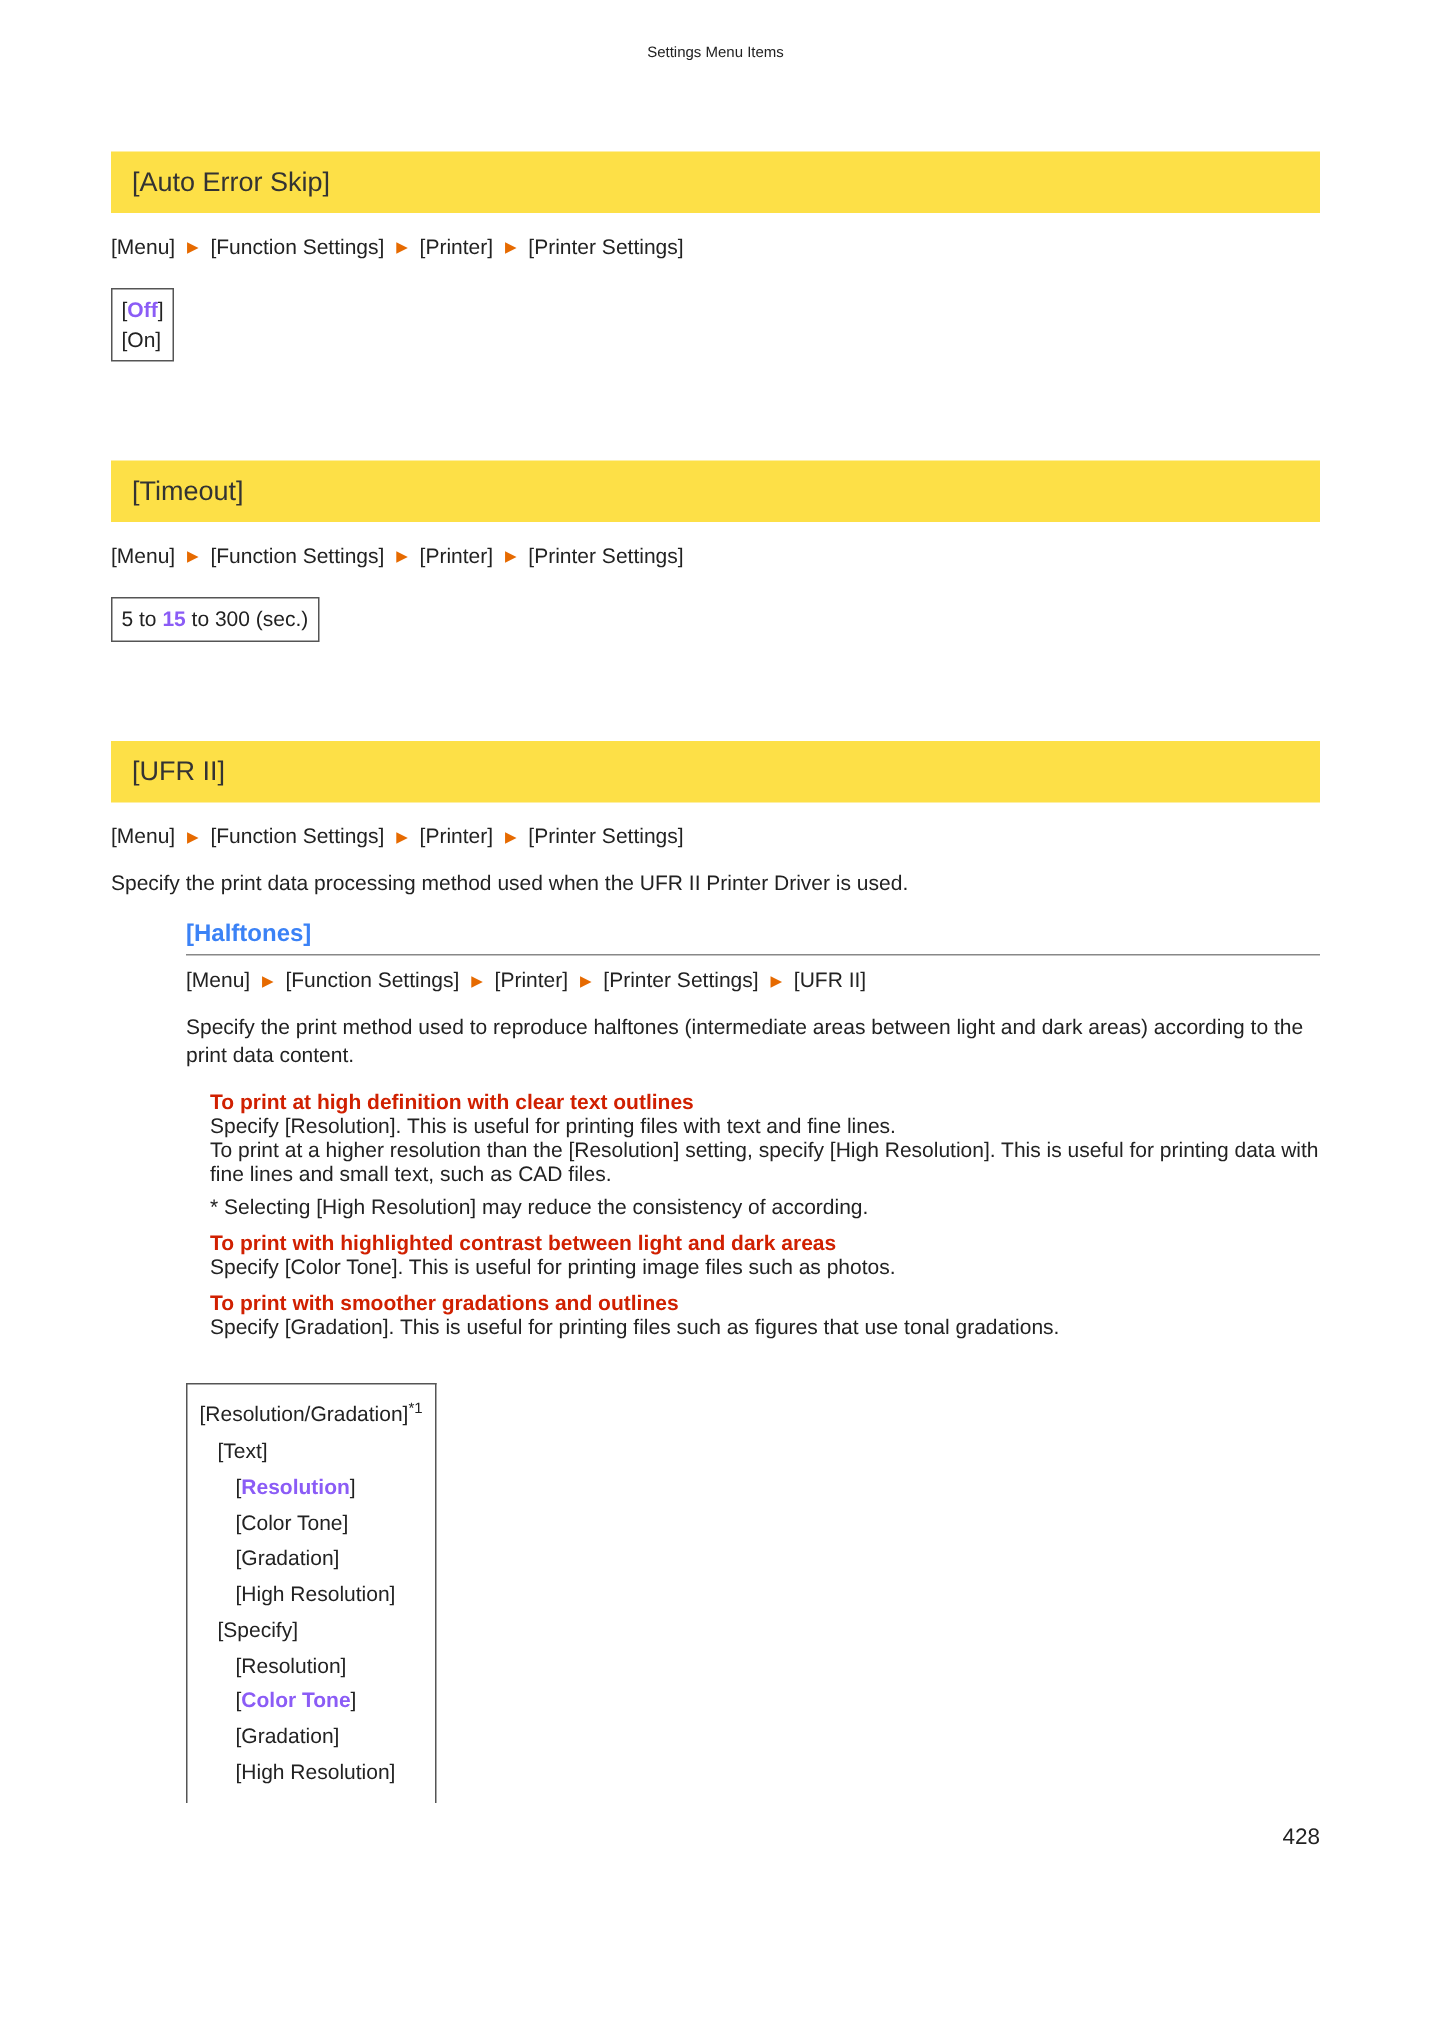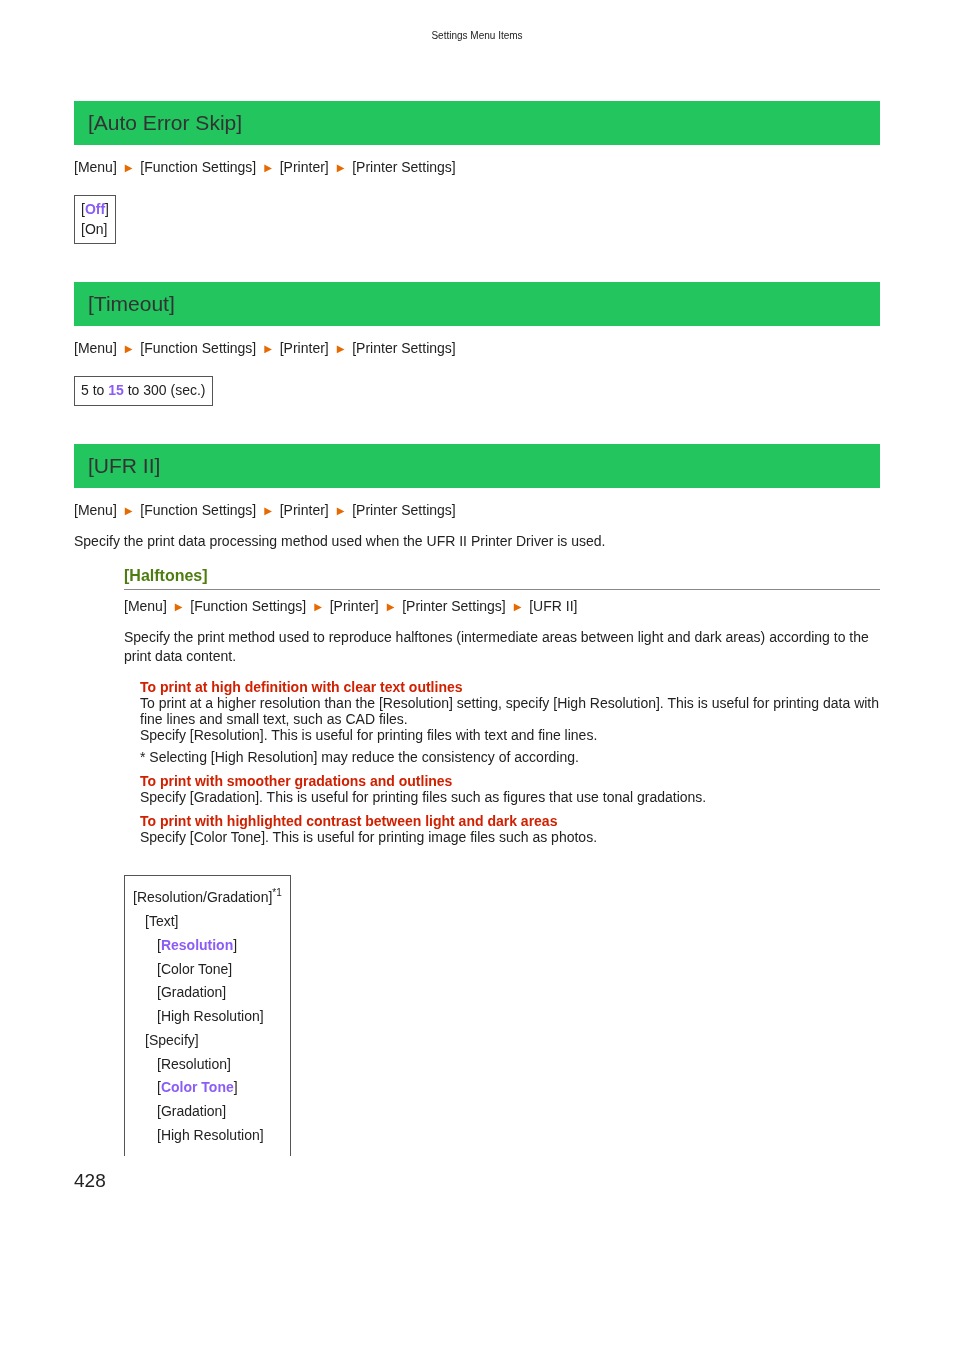--- a/index.html
+++ b/index.html
@@ -13,26 +13,26 @@
   }
   .page {
     padding: 30px 74px 40px 74px;
   }
   .page-header {
     text-align: center;
     font-size: 10px;
     margin-bottom: 60px;
   }
   .section-heading {
-    background: #22c55e;
+    background: #fde047;
     padding: 10px 14px;
-    font-size: 21px;
+    font-size: 18px;
     color: #333;
     font-weight: 400;
-    margin-top: 12px;
+    margin-top: 40px;
     margin-bottom: 14px;
   }
   .breadcrumb {
     margin: 14px 0 14px 0;
     font-size: 14px;
   }
   .bc-sep {
     color: #e66a00;
     font-size: 10px;
     display: inline-block;
@@ -54,21 +54,21 @@
   .default-strong {
     color: #8b5cf6;
     font-weight: bold;
   }
   .sub-section {
     margin-left: 50px;
     margin-top: 16px;
     margin-right: 0;
   }
   .sub-heading {
-    color: #4d7c0f;
+    color: #3b82f6;
     font-weight: bold;
     font-size: 16px;
     border-bottom: 1px solid #888;
     padding-bottom: 4px;
     margin-bottom: 8px;
   }
   .red-head {
     color: #d02000;
     font-weight: bold;
   }
@@ -79,23 +79,23 @@
     border-bottom: none;
     padding: 8px 8px 8px 8px;
     margin-top: 30px;
     line-height: 1.7;
   }
   .option-table .row { white-space: nowrap; }
   .sup { font-size: 10px; vertical-align: super; }
   .pad1 { padding-left: 12px; }
   .pad2 { padding-left: 24px; }
   .pageno {
-    text-align: left;
+    text-align: right;
     margin-top: 14px;
-    font-size: 19px;
+    font-size: 15px;
   }
 </style>
 </head>
 <body>
 
 <div class="page">
   <div class="page-header">Settings Menu Items</div>
 
   
   <div class="section-heading">[Auto Error Skip]</div>
@@ -154,33 +154,33 @@
       <span class="bc-sep">▶</span>
       <span>[Printer Settings]</span>
       <span class="bc-sep">▶</span>
       <span>[UFR II]</span>
     </div>
 
     <div class="desc">Specify the print method used to reproduce halftones (intermediate areas between light and dark areas) according to the print data content.</div>
 
     <div class="indent1">
       <div class="red-head">To print at high definition with clear text outlines</div>
+      <div>Specify [Resolution]. This is useful for printing files with text and fine lines.</div>
       <div>To print at a higher resolution than the [Resolution] setting, specify [High Resolution]. This is useful for printing data with fine lines and small text, such as CAD files.</div>
-      <div>Specify [Resolution]. This is useful for printing files with text and fine lines.</div>
       <div style="margin-top:6px">* Selecting [High Resolution] may reduce the consistency of according.</div>
+    </div>
+
+    <div class="indent1" style="margin-top:8px">
+      <div class="red-head">To print with highlighted contrast between light and dark areas</div>
+      <div>Specify [Color Tone]. This is useful for printing image files such as photos.</div>
     </div>
 
     <div class="indent1" style="margin-top:8px">
       <div class="red-head">To print with smoother gradations and outlines</div>
       <div>Specify [Gradation]. This is useful for printing files such as figures that use tonal gradations.</div>
-    </div>
-
-    <div class="indent1" style="margin-top:8px">
-      <div class="red-head">To print with highlighted contrast between light and dark areas</div>
-      <div>Specify [Color Tone]. This is useful for printing image files such as photos.</div>
     </div>
 
     <div class="option-table">
       <div class="row"><span>[Resolution/Gradation]</span><span class="sup">*1</span></div>
       <div class="row pad1">[Text]</div>
       <div class="row pad2"><span>[</span><span class="default-strong">Resolution</span><span>]</span></div>
       <div class="row pad2">[Color Tone]</div>
       <div class="row pad2">[Gradation]</div>
       <div class="row pad2">[High Resolution]</div>
       <div class="row pad1">[Specify]</div>

